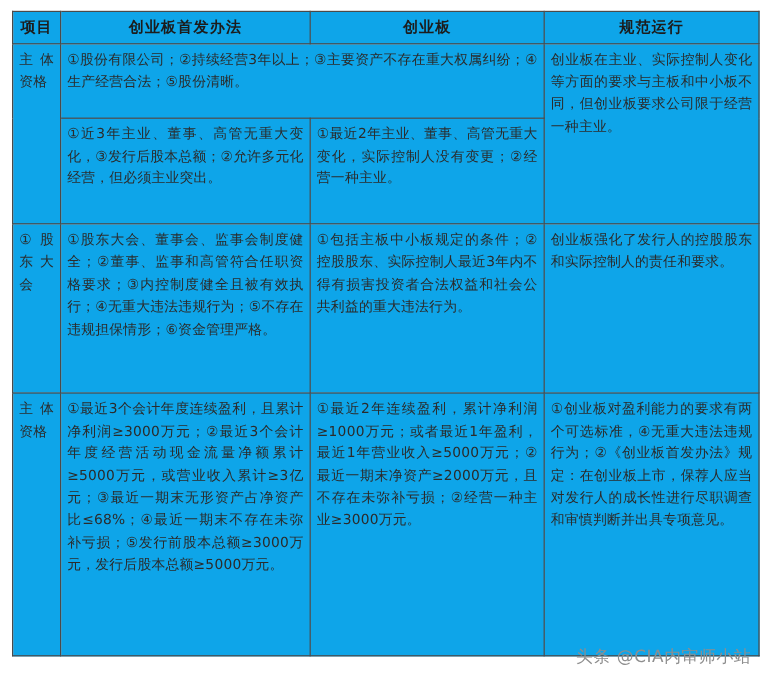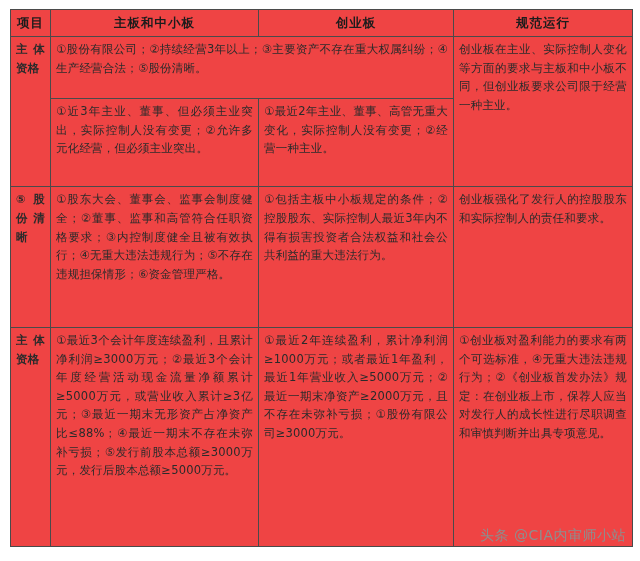--- a/index.html
+++ b/index.html
@@ -36,58 +36,58 @@
     border: 1px solid #4a4a4a;
     vertical-align: top;
     padding: 3px 5px 3px 5px;
     font-size: 11.5px;
     line-height: 1.62;
     color: #2b2b2b;
     letter-spacing: 0.2px;
     text-align: justify;
     text-justify: inter-ideograph;
     box-sizing: border-box;
-    background: #ef4444;
+    background: #0ea5e9;
   }
 
   
   table.cmp thead th {
     height: 27px;
     text-align: center;
     vertical-align: middle;
     font-weight: bold;
     font-size: 12.5px;
     color: #1c1c1c;
     letter-spacing: 1px;
     padding: 2px;
   }
 
   
   td.cat {
     text-align: center;
     vertical-align: middle;
-    font-weight: bold;
+    font-weight: normal;
     font-size: 11.5px;
     color: #1c1c1c;
     letter-spacing: 0.5px;
     padding: 2px 3px;
     line-height: 1.7;
   }
 
   
   col.c1 { width: 40px; }
   col.c2 { width: 208px; }
   col.c3 { width: 195px; }
   col.c4 { width: 179px; }
 
   
   #watermark {
     position: absolute;
     right: 14px;
-    bottom: 16px;
+    bottom: 4px;
     font-size: 14px;
     color: #8e8e8e;
     letter-spacing: 0.5px;
     font-family: "DejaVu Sans", "Liberation Sans", sans-serif;
     white-space: nowrap;
     pointer-events: none;
     user-select: none;
   }
 </style>
 </head>
@@ -97,48 +97,48 @@
   <table class="cmp">
     <colgroup>
       <col class="c1">
         <col class="c2">
         <col class="c3">
         <col class="c4">
     </colgroup>
     <thead>
       <tr>
         <th>项目</th>
-        <th>主板和中小板</th>
+        <th>创业板首发办法</th>
         <th>创业板</th>
         <th>规范运行</th>
       </tr>
     </thead>
     <tbody>
 
       <tr>
         <td class="cat" rowspan="2">主体资格</td>
         <td colspan="2">①股份有限公司；②持续经营3年以上；③主要资产不存在重大权属纠纷；④生产经营合法；⑤股份清晰。</td>
         <td rowspan="2">创业板在主业、实际控制人变化等方面的要求与主板和中小板不同，但创业板要求公司限于经营一种主业。</td>
       </tr>
       <tr>
-        <td>①近3年主业、董事、但必须主业突出，实际控制人没有变更；②允许多元化经营，但必须主业突出。</td>
+        <td>①近3年主业、董事、高管无重大变化，③发行后股本总额；②允许多元化经营，但必须主业突出。</td>
         <td>①最近2年主业、董事、高管无重大变化，实际控制人没有变更；②经营一种主业。</td>
       </tr>
 
       <tr>
-        <td class="cat">⑤股份清晰</td>
+        <td class="cat">①股东大会</td>
         <td>①股东大会、董事会、监事会制度健全；②董事、监事和高管符合任职资格要求；③内控制度健全且被有效执行；④无重大违法违规行为；⑤不存在违规担保情形；⑥资金管理严格。</td>
         <td>①包括主板中小板规定的条件；②控股股东、实际控制人最近3年内不得有损害投资者合法权益和社会公共利益的重大违法行为。</td>
         <td>创业板强化了发行人的控股股东和实际控制人的责任和要求。</td>
       </tr>
 
       <tr>
         <td class="cat">主体资格</td>
-        <td>①最近3个会计年度连续盈利，且累计净利润≥3000万元；②最近3个会计年度经营活动现金流量净额累计≥5000万元，或营业收入累计≥3亿元；③最近一期末无形资产占净资产比≤88%；④最近一期末不存在未弥补亏损；⑤发行前股本总额≥3000万元，发行后股本总额≥5000万元。</td>
-        <td>①最近2年连续盈利，累计净利润≥1000万元；或者最近1年盈利，最近1年营业收入≥5000万元；②最近一期末净资产≥2000万元，且不存在未弥补亏损；①股份有限公司≥3000万元。</td>
+        <td>①最近3个会计年度连续盈利，且累计净利润≥3000万元；②最近3个会计年度经营活动现金流量净额累计≥5000万元，或营业收入累计≥3亿元；③最近一期末无形资产占净资产比≤68%；④最近一期末不存在未弥补亏损；⑤发行前股本总额≥3000万元，发行后股本总额≥5000万元。</td>
+        <td>①最近2年连续盈利，累计净利润≥1000万元；或者最近1年盈利，最近1年营业收入≥5000万元；②最近一期末净资产≥2000万元，且不存在未弥补亏损；②经营一种主业≥3000万元。</td>
         <td>①创业板对盈利能力的要求有两个可选标准，④无重大违法违规行为；②《创业板首发办法》规定：在创业板上市，保荐人应当对发行人的成长性进行尽职调查和审慎判断并出具专项意见。</td>
       </tr>
 
     </tbody>
   </table>
 </div>
 
 <div id="watermark">头条 @CIA内审师小站</div>
 
 </body></html>

